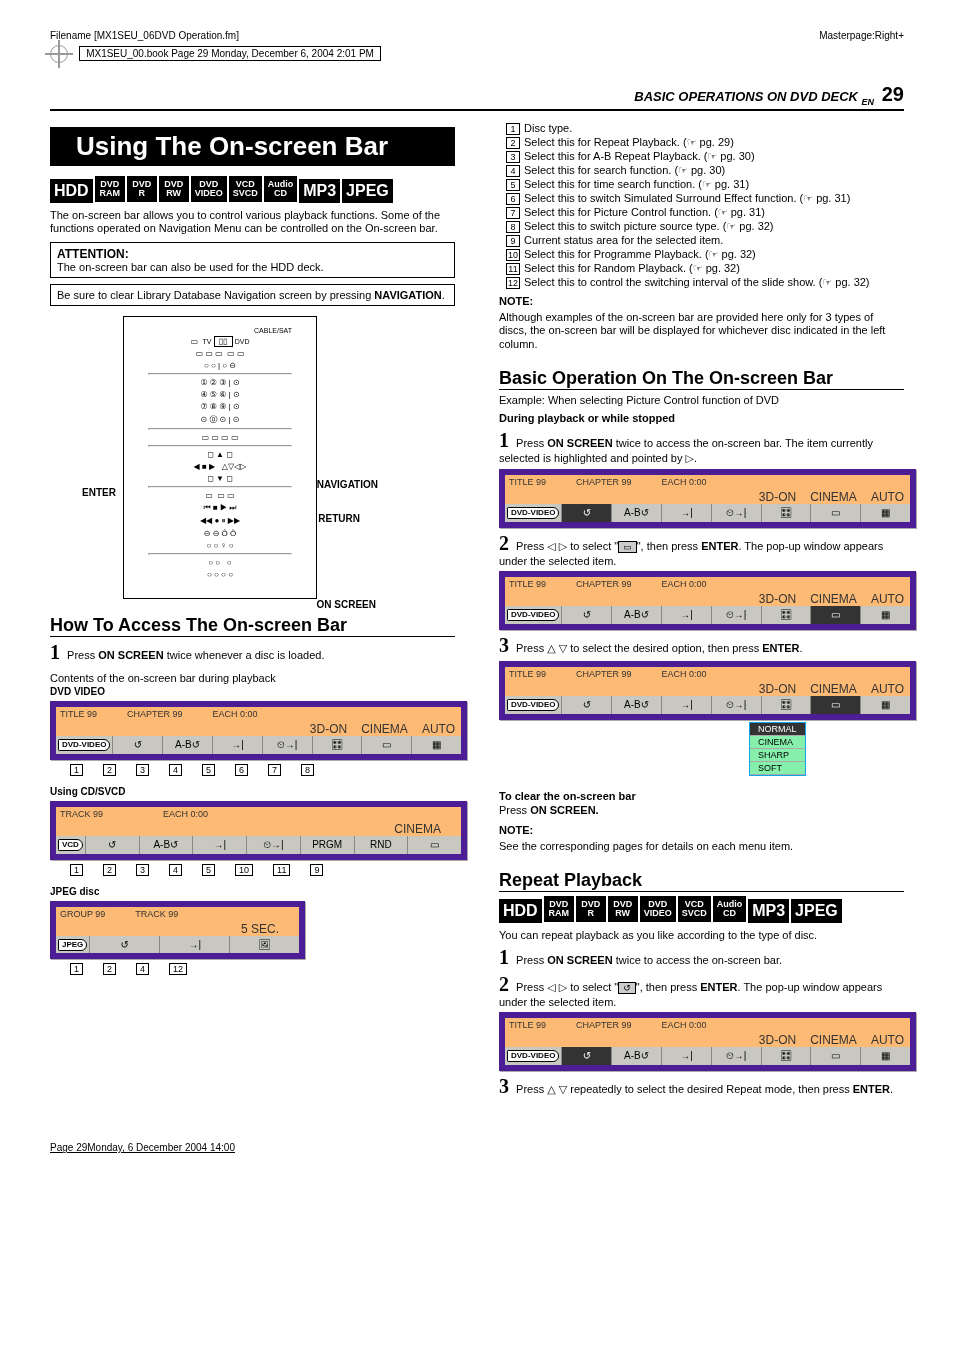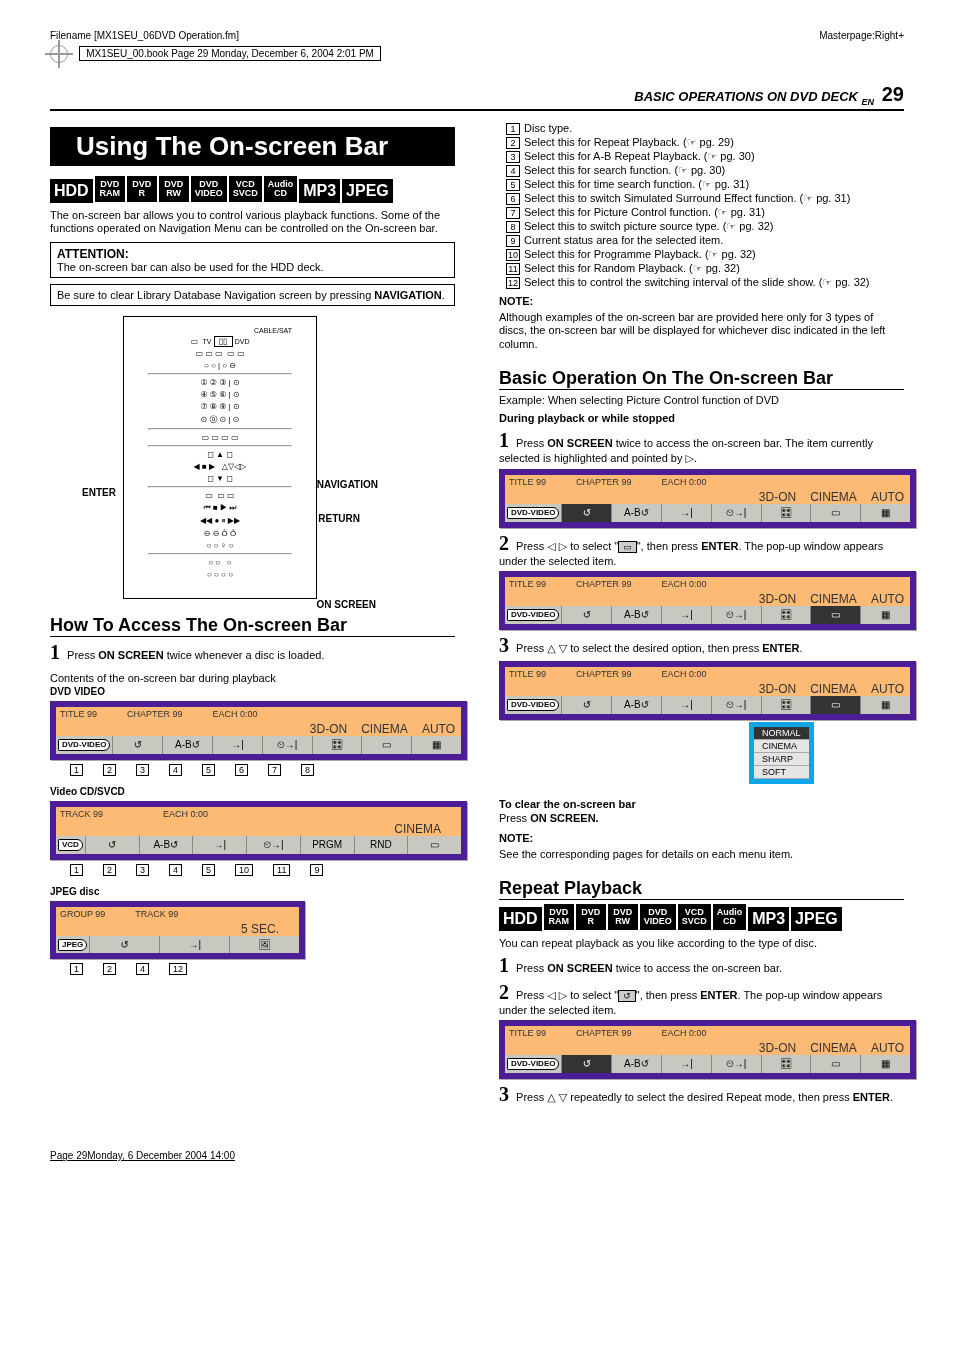--- a/index.html
+++ b/index.html
@@ -72,21 +72,21 @@
   .osbar .cells { display:flex; flex:1; }
   .osbar .cell {
     border-left:1px solid #888; flex:1; text-align:center; padding:3px 0;
     font-size:10px; color:#000;
   }
   .osbar .cell.sel { background:#333; color:#fff; }
   .osbar .labels-right { display:flex; justify-content:flex-end; gap:14px; padding:1px 6px 0 0; font-size:12px; color:#333;}
   .legend { display:flex; gap:20px; margin:2px 0 10px 20px; font-size:9px; }
   .legend span { border:1px solid #000; padding:0 3px; }
   .dropdown {
-    position:relative; display:inline-block; border:5px solid #0ea5e9; background:#e5e5e5;
+    position:relative; display:inline-block; border:1px solid #0ea5e9; background:#86efac;
     font-size:9px; margin-left: 250px; margin-top:-2px;
   }
   .dropdown div { padding:1px 8px; border-bottom:1px solid #aaa; }
   .dropdown div.sel { background:#333; color:#fff; }
   ol.refs { list-style:none; padding:0; margin:0; }
   ol.refs li { margin:1px 7px; }
   ol.refs .n { border:1px solid #000; display:inline-block; width:12px; text-align:center;
     font-size:9px; margin-right:4px; }
   .note-t { font-weight:bold; font-size:11px; margin-top:6px; }
   .footer { font-size:10px; margin-top:40px; text-decoration:underline; }
@@ -209,21 +209,21 @@
         <span>1</span>
         <span>2</span>
         <span>3</span>
         <span>4</span>
         <span>5</span>
         <span>6</span>
         <span>7</span>
         <span>8</span>
       </div>
 
-  <div style="font-weight:bold;font-size:10px">Video CD/SVCD</div>
+  <div style="font-weight:bold;font-size:10px">Using CD/SVCD</div>
   <div class="osbar" id="osbar-vcd">
         <div class="top">
           <span>TRACK 99</span>
           <span></span>
           <span>EACH 0:00</span>
         </div>
         <div class="labels-right">
           <span></span>
           <span>CINEMA</span>
           <span></span>

